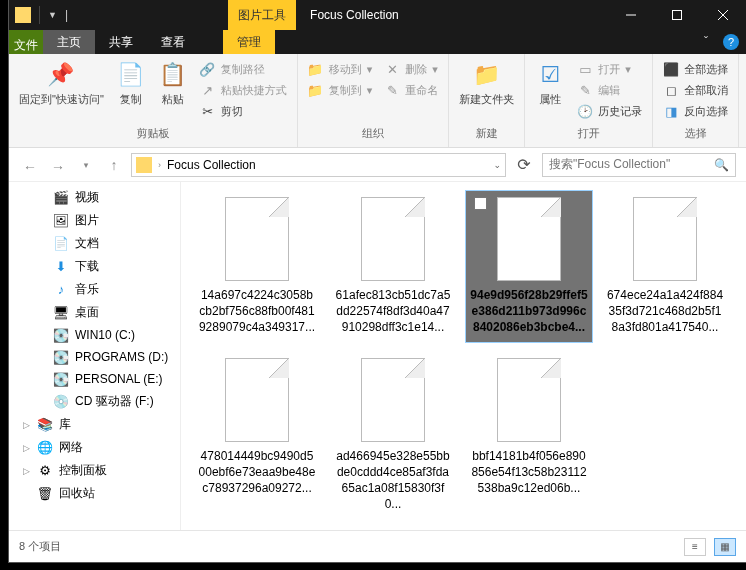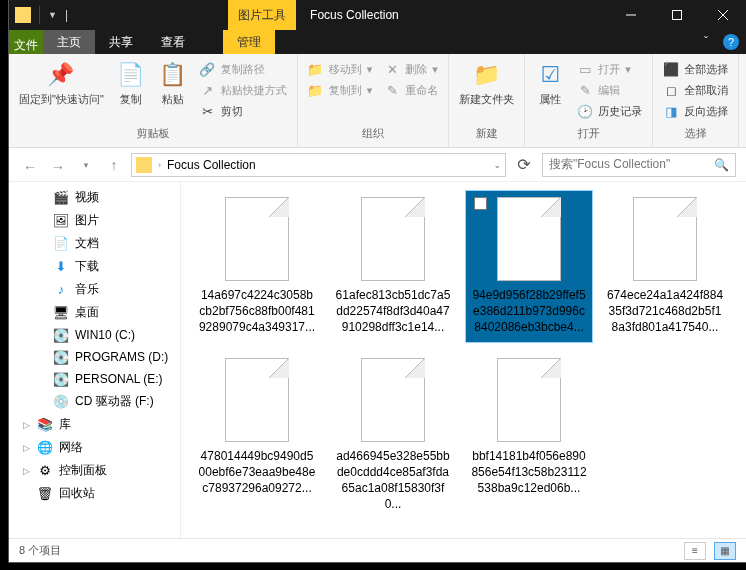--- a/index.html
+++ b/index.html
@@ -42,27 +42,27 @@
 .search-txt { flex: 1; }
 .content { flex: 1; display: flex; overflow: hidden; }
 .sidebar { width: 172px; border-right: 1px solid #eee; overflow-y: auto; font-size: 12px; padding-top: 4px; position: relative; }
 .sb-item { display: flex; align-items: center; gap: 6px; padding: 3px 0 3px 44px; position: relative; }
 .sb-item.top { padding-left: 28px; }
 .sb-chev { position: absolute; left: 14px; font-size: 9px; color: #888; }
 .sb-ico { width: 16px; height: 16px; display: flex; align-items: center; justify-content: center; font-size: 13px; }
 .main { flex: 1; overflow-y: auto; padding: 8px 12px; position: relative; }
 .grid { display: grid; grid-template-columns: repeat(4, 128px); gap: 8px 8px; }
 .file { display: flex; flex-direction: column; align-items: center; padding: 6px 4px; border: 1px solid transparent; position: relative; }
-.file.sel { background: #0369a1; border: 1px solid #99d1ff; }
+.file.sel { background: #737373; border: 1px solid #99d1ff; font-weight: bold; }
 .file-ico { width: 64px; height: 84px; position: relative; margin-bottom: 6px; }
 .page { position: absolute; inset: 0; background: #fff; border: 1px solid #bbb; }
 .fold { position: absolute; right: 0; top: 0; width: 20px; height: 20px; background: linear-gradient(135deg, transparent 48%, #bbb 50%, #eee 52%); }
 .fname { font-size: 12px; line-height: 1.35; text-align: center; word-break: break-all; max-height: 60px; overflow: hidden; }
 .chk { position: absolute; left: 8px; top: 6px; width: 13px; height: 13px; border: 1px solid #777; background: #fff; }
-.status { height: 24px; border-top: 1px solid #e5e5e5; display: flex; align-items: center; padding: 0 10px; font-size: 11px; color: #555; gap: 8px; }
+.status { height: 32px; border-top: 1px solid #e5e5e5; display: flex; align-items: center; padding: 0 10px; font-size: 11px; color: #555; gap: 8px; }
 .status-txt { flex: 1; }
 .view-btn { width: 22px; height: 18px; border: 1px solid #ccc; display: flex; align-items: center; justify-content: center; font-size: 10px; }
 .view-btn.active { background: #cce8ff; border-color: #5aa7e8; }
 svg { display: block; }
 </style>
 </head>
 <body>
 
 <div class="window">
 

